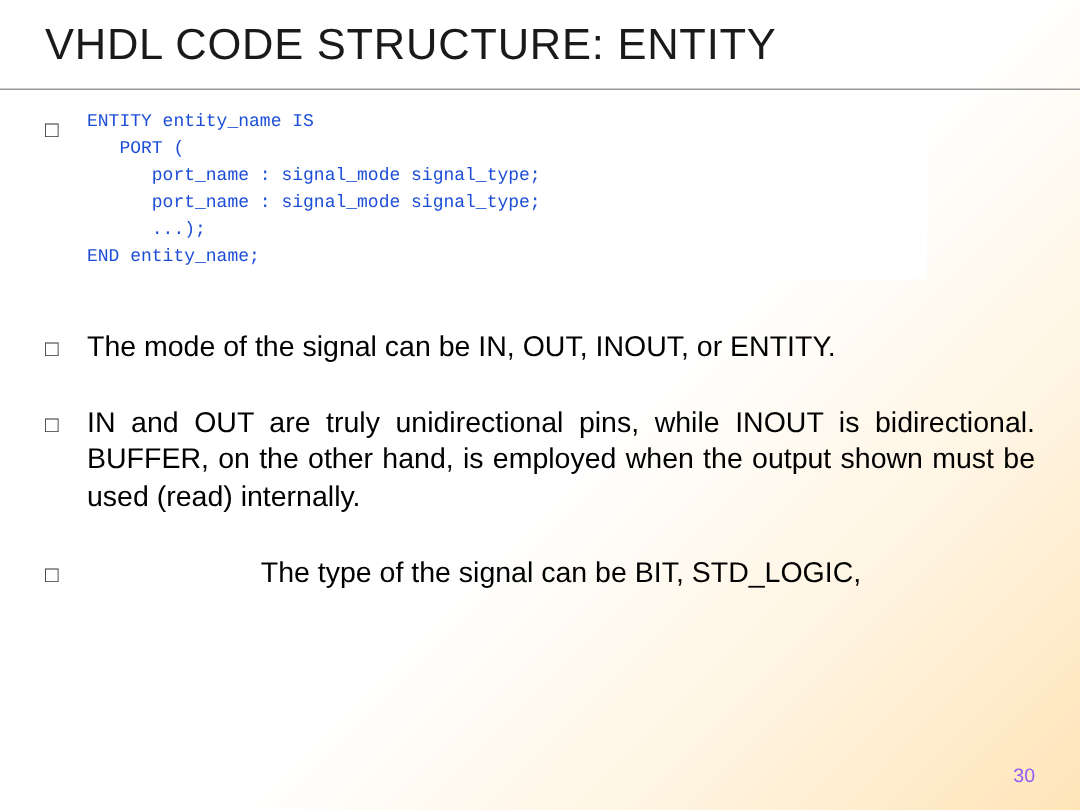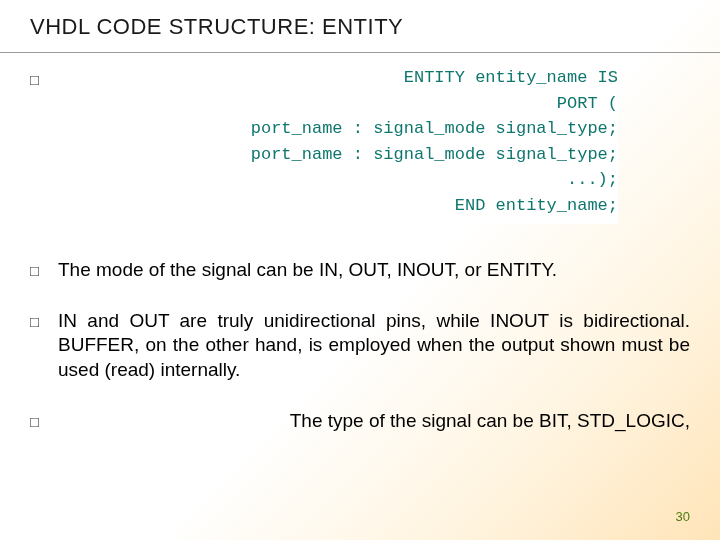--- a/index.html
+++ b/index.html
@@ -4,21 +4,21 @@
 <style>
   * { margin: 0; padding: 0; box-sizing: border-box; }
   html, body { width: 720px; height: 540px; overflow: hidden; }
   body {
     font-family: Arial, Helvetica, sans-serif;
     background: linear-gradient(135deg, #ffffff 0%, #ffffff 55%, #fff4e0 78%, #ffe4b8 100%);
     position: relative;
     padding: 14px 30px 0 30px;
   }
   .title {
-    font-size: 22px;
+    font-size: 29px;
     font-weight: 400;
     font-family: Arial, sans-serif;
     letter-spacing: 0.5px;
     color: #1a1a1a;
     margin-bottom: 12px;
   }
   .underline {
     border-bottom: 1px solid #999;
     margin: 0 -30px 14px -30px;
   }
@@ -37,36 +37,35 @@
     flex: 1;
     font-size: 19px;
     line-height: 1.3;
     color: #000;
     text-align: justify;
   }
   .first-item .content { margin-bottom: 4px; }
   .code-box {
     background: #ffffff;
     font-family: "Courier New", monospace;
-    font-size: 17px;
+    font-size: 12px;
     line-height: 1.5;
-    color: #0f766e;
+    color: #1d4ed8;
     white-space: pre;
     padding: 0 0 6px 0;
     margin-top: -2px;
     margin-bottom: 8px;
     width: 560px;
-    text-align: right;
   }
   .slide-number {
     position: absolute;
     right: 30px;
     bottom: 16px;
     font-size: 13px;
-    color: #4d7c0f;
+    color: #8b5cf6;
   }
 </style>
 </head>
 <body>
 
 <div class="title">VHDL CODE STRUCTURE: ENTITY</div>
 <div class="underline"></div>
 
 <div class="bullet-item first-item">
   <div class="bullet">□</div>
@@ -85,16 +84,16 @@
   <div class="content">The mode of the signal can be IN, OUT, INOUT, or ENTITY.</div>
 </div>
 
 <div class="bullet-item">
   <div class="bullet">□</div>
   <div class="content">IN and OUT are truly unidirectional pins, while INOUT is bidirectional. BUFFER, on the other hand, is employed when the output shown must be used (read) internally.</div>
 </div>
 
 <div class="bullet-item" style="margin-bottom:0">
   <div class="bullet">□</div>
-  <div class="content" style="text-align:right">The type of the signal can be BIT, STD_LOGIC,</div>
+  <div class="content" style="text-align:center">The type of the signal can be BIT, STD_LOGIC,</div>
 </div>
 
 <div class="slide-number">30</div>
 
 </body></html>

